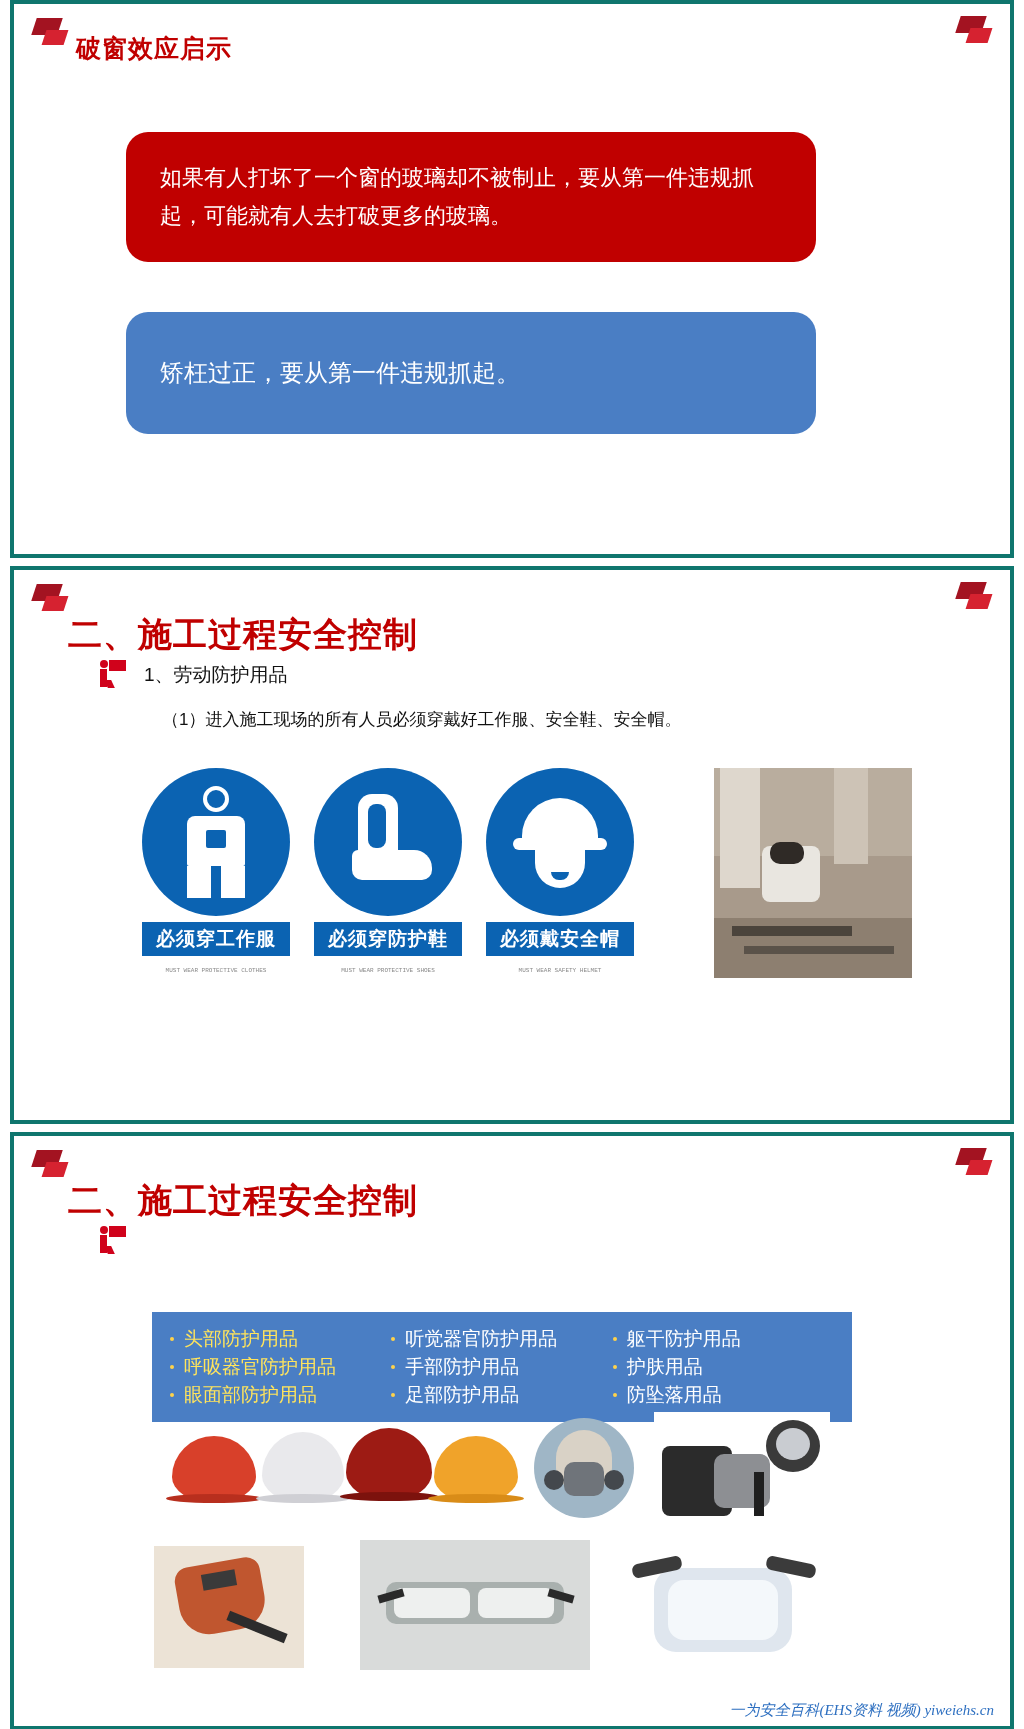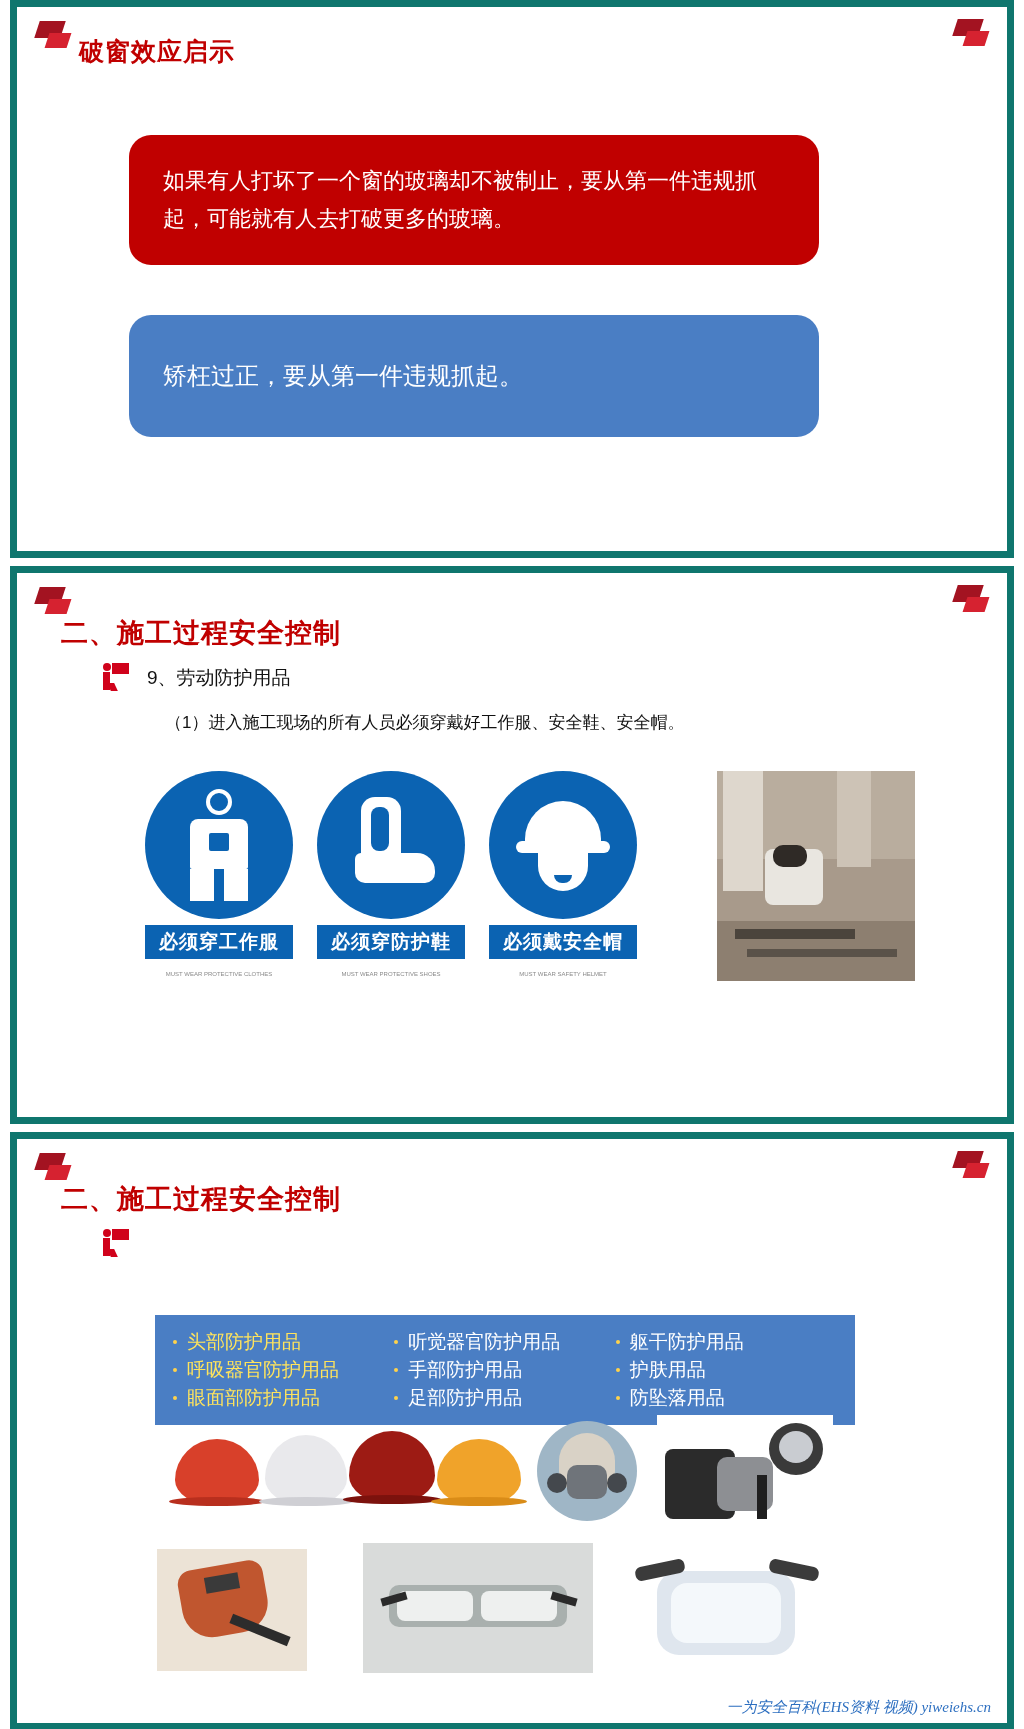--- a/index.html
+++ b/index.html
@@ -13,21 +13,21 @@
     color: #000;
   }
   .deck {
     width: 1024px;
     margin: 0 auto;
   }
   .slide {
     position: relative;
     width: 1004px;
     margin: 0 auto 8px auto;
-    border: 7px solid #0f766e;
+    border: 4px solid #0f766e;
     background: #fff;
     box-sizing: border-box;
     overflow: hidden;
   }
   .slide-1 { height: 558px; }
   .slide-2 { height: 558px; }
   .slide-3 { height: 598px; }
 
   
   .corner-mark {
@@ -63,23 +63,23 @@
     color: #c00000;
     font-weight: bold;
     letter-spacing: 1px;
   }
   .title-1 {
     left: 62px;
     top: 28px;
     font-size: 25px;
   }
   .title-2 {
-    left: 44px;
+    left: 54px;
     top: 42px;
-    font-size: 27px;
+    font-size: 34px;
   }
 
   
   .callout {
     position: absolute;
     border-radius: 22px;
     color: #fff;
     box-sizing: border-box;
     display: flex;
     align-items: center;
@@ -151,20 +151,21 @@
     font-size: 17px;
     color: #111;
   }
 
   
   .sign {
     position: absolute;
     width: 148px;
     height: 210px;
     background: #fff;
+    font-family: Liberation Mono, monospace;
   }
   .sign .disc {
     position: absolute;
     left: 50%;
     transform: translateX(-50%);
     top: 0;
     width: 148px;
     height: 148px;
     border-radius: 50%;
     background: #0b63b2;
@@ -380,21 +381,21 @@
     </div>
 
     <div class="slide-title title-2">二、施工过程安全控制</div>
 
     <div class="person-icon" style="left:82px; top:88px;">
       <span class="head"></span>
         <span class="body"></span>
         <span class="leg"></span>
         <span class="flag"></span>
     </div>
-    <div class="lvl1" style="left:130px; top:92px;">9、劳动防护用品</div>
+    <div class="lvl1" style="left:130px; top:92px;">1、劳动防护用品</div>
 
     <div class="lvl2" style="left:148px; top:138px;">（1）进入施工现场的所有人员必须穿戴好工作服、安全鞋、安全帽。</div>
 
     <div class="sign" style="left:128px; top:198px;">
       <div class="disc"></div>
       <div class="pic-worker">
         <span class="w-head"></span>
           <span class="w-torso"></span>
           <span class="w-pocket"></span>
         <span class="w-leg-l"></span>

